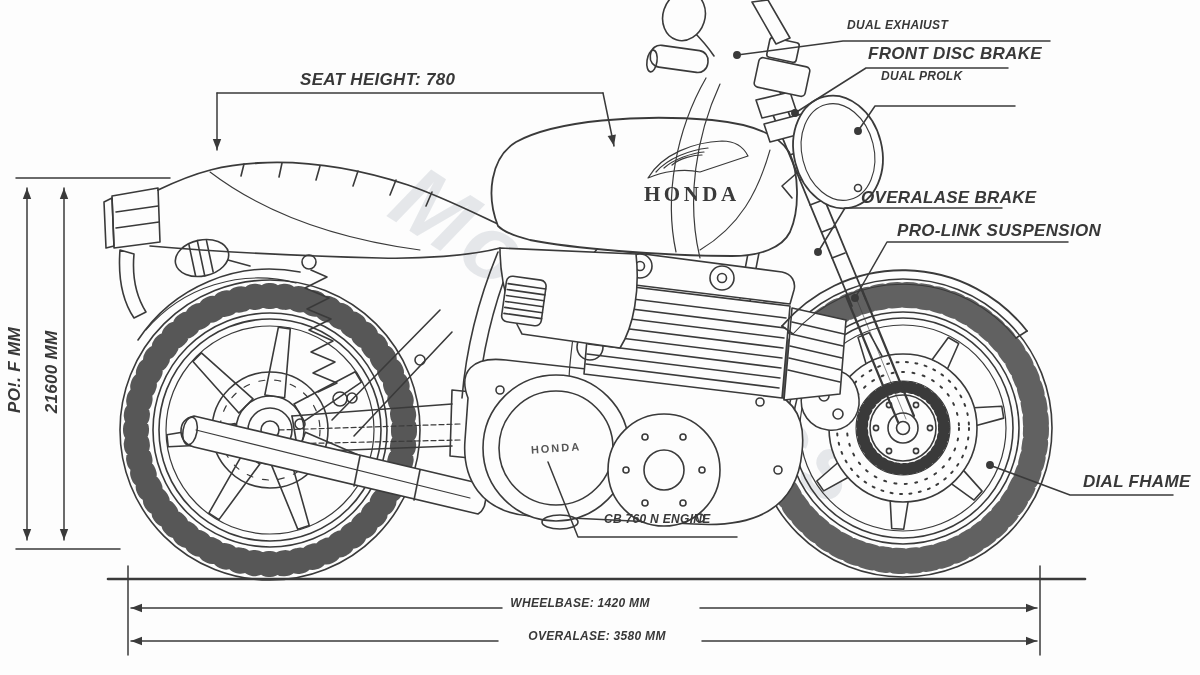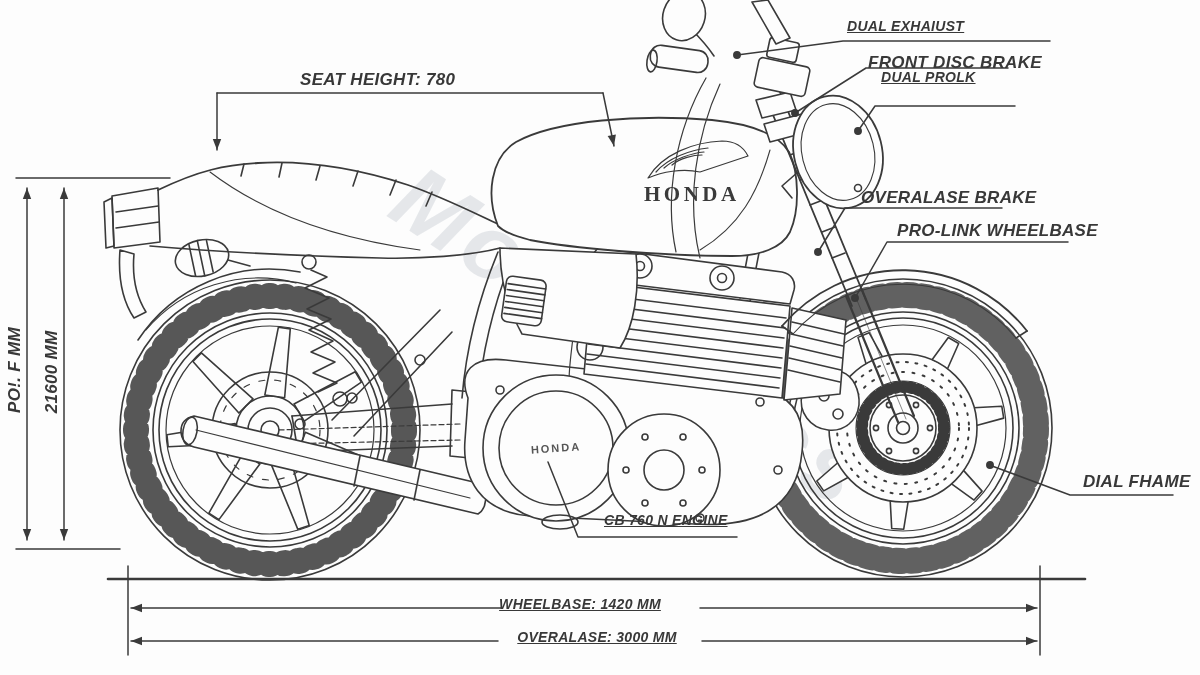--- a/index.html
+++ b/index.html
@@ -7,21 +7,21 @@
     position:relative;width:1200px;height:675px;margin:0 auto;
     background:#fdfdfd;overflow:hidden;
     font-family:"Liberation Sans", sans-serif;
   }
   .stage svg{position:absolute;left:0;top:0;}
   .label{
     position:absolute;font-style:italic;font-weight:bold;color:#383838;
     white-space:nowrap;letter-spacing:.3px;line-height:1;
     font-family:"Liberation Sans", sans-serif;
   }
-  .lbl18{font-size:14px;text-decoration:underline;}
+  .lbl18{font-size:12px;}
   .lbl17{font-size:17px;}
   .center{transform:translateX(-50%);}
   .rot{transform:translate(-50%,-50%) rotate(-90deg);transform-origin:center;}
 </style>
 </head>
 <body>
 
 <div class="stage">
 
 <svg width="1200" height="675" viewBox="0 0 1200 675" fill="none" stroke="#3a3a3a" stroke-width="1.6" stroke-linecap="round" stroke-linejoin="round">
@@ -317,35 +317,35 @@
     <line x1="502" y1="608" x2="131" y2="608" marker-end="url(#arrow)"></line>
     <line x1="700" y1="608" x2="1037" y2="608" marker-end="url(#arrow)"></line>
 
     <line x1="498" y1="641" x2="131" y2="641" marker-end="url(#arrow)"></line>
     <line x1="702" y1="641" x2="1037" y2="641" marker-end="url(#arrow)"></line>
   </g>
 </svg>
 
 <div class="label lbl18" style="left:847px;top:19px;">DUAL EXHAIUST</div>
 
-<div class="label lbl17" style="left:868px;top:54px;">FRONT DISC BRAKE</div>
+<div class="label lbl17" style="left:868px;top:45px;">FRONT DISC BRAKE</div>
 
 <div class="label lbl18" style="left:881px;top:70px;">DUAL PROLK</div>
 
 <div class="label lbl17" style="left:861px;top:189px;">OVERALASE BRAKE</div>
 
-<div class="label lbl17" style="left:897px;top:222px;">PRO-LINK WHEELBASE</div>
+<div class="label lbl17" style="left:897px;top:222px;">PRO-LINK SUSPENSION</div>
 
 <div class="label lbl17" style="left:1083px;top:473px;">DIAL FHAME</div>
 
 <div class="label lbl18" style="left:604px;top:513px;">CB 760 N ENGINE</div>
 
 <div class="label lbl17" style="left:300px;top:71px;">SEAT HEIGHT: 780</div>
 
 <div class="label lbl18 center" style="left:580px;top:597px;">WHEELBASE: 1420 MM</div>
 
-<div class="label lbl18 center" style="left:597px;top:630px;">OVERALASE: 3000 MM</div>
+<div class="label lbl18 center" style="left:597px;top:630px;">OVERALASE: 3580 MM</div>
 
 <div class="label lbl17 rot" style="left:14px;top:370px;">PO!. F MM</div>
 
 <div class="label lbl17 rot" style="left:51px;top:372px;">21600 MM</div>
 
 </div>
 
 </body></html>

